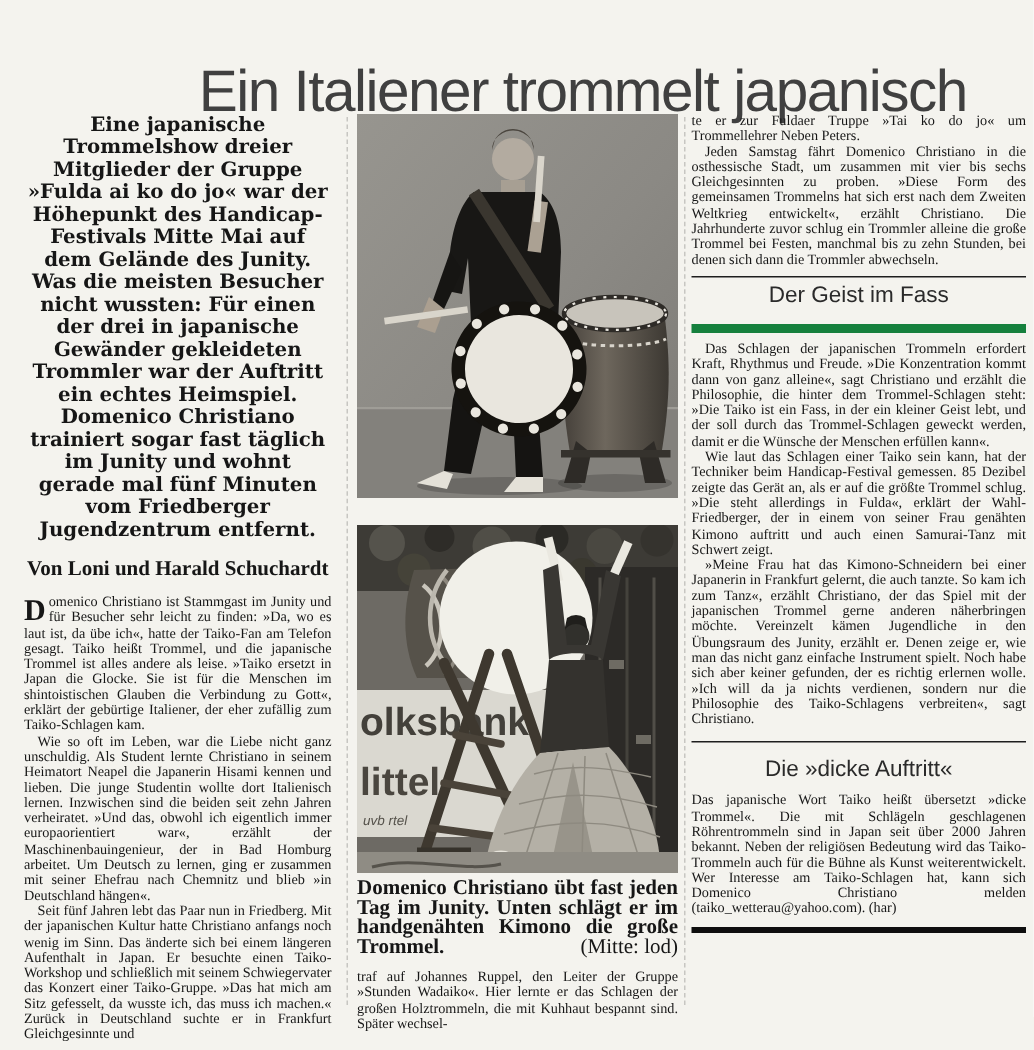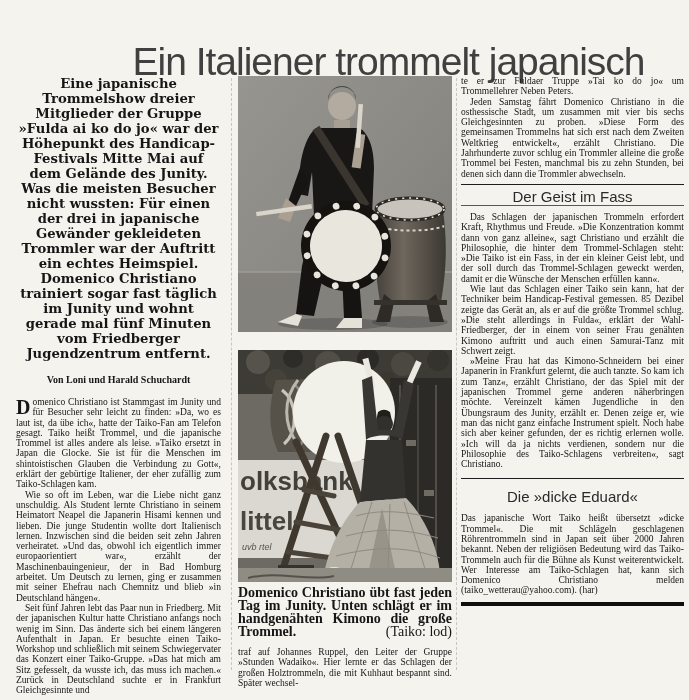--- a/index.html
+++ b/index.html
@@ -37,21 +37,21 @@
     font-family:"DejaVu Serif","Liberation Serif",serif;
     font-weight:600;
     font-size:13.2px;
     line-height:15px;
     text-align:center;
     margin:0 0 12px 0;
   }
   .byline{
     text-align:center;
     font-weight:bold;
-    font-size:10px;
+    font-size:14px;
     line-height:13px;
     margin:0 0 11px 0;
   }
   .body-p{
     font-size:9.5px;
     line-height:10.3px;
     text-align:justify;
     margin:0;
     hyphens:auto;
   }
@@ -72,26 +72,26 @@
     font-weight:bold;
     font-size:14px;
     line-height:13px;
     text-align:justify;
     margin:0 0 9px 0;
   }
   .caption .credit{float:right;font-weight:normal;}
 
   .subhead-box{
     border-top:1px solid #1e1e1e;
-    border-bottom:1px solid #15803d;
+    border-bottom:6px solid #15803d;
     text-align:center;
     font-family:"Liberation Sans", sans-serif;
     font-size:15px;
     color:#2a2a2a;
-    padding:3px 0 0 0;
+    padding:3px 0 11px 0;
     margin:5px 0 6px 0;
   }
   .subhead-box.open-bottom{
     border-bottom:none;
     margin-top:9px;
     padding:9px 0 2px 0;
     margin-bottom:6px;
   }
   .endbar{
     height:4px;
@@ -255,35 +255,35 @@
         </g>
         <ellipse cx="96" cy="222" rx="9" ry="5" fill="#e6e3da"></ellipse>
       </g>
 
       <g>
         <rect x="0" y="218" width="214" height="14" fill="#8f8c84"></rect>
         <path d="M10,228 C40,220 70,232 96,226" stroke="#55524b" stroke-width="2" fill="none"></path>
       </g>
     </svg>
 
-    <p class="caption"><span>Domenico Christiano übt fast jeden Tag im Junity. Unten schlägt er im handgenähten Kimono die große Trommel.</span> <span class="credit">(Taiko: lod)</span></p>
+    <p class="caption"><span>Domenico Christiano übt fast jeden Tag im Junity. Unten schlägt er im handgenähten Kimono die große Trommel.</span> <span class="credit">(Mitte: lod)</span></p>
 
     <p class="body-p">traf auf Johannes Ruppel, den Leiter der Gruppe »Stunden Wadaiko«. Hier lernte er das Schlagen der großen Holztrommeln, die mit Kuhhaut bespannt sind. Später wechsel-</p>
   </div>
 
   <div class="col col-right">
     <p class="body-p">te er zur Fuldaer Truppe »Tai ko do jo« um Trommellehrer Neben Peters.</p>
     <p class="body-p">Jeden Samstag fährt Domenico Christiano in die osthessische Stadt, um zusammen mit vier bis sechs Gleichgesinnten zu proben. »Diese Form des gemeinsamen Trommelns hat sich erst nach dem Zweiten Weltkrieg entwickelt«, erzählt Christiano. Die Jahrhunderte zuvor schlug ein Trommler alleine die große Trommel bei Festen, manchmal bis zu zehn Stunden, bei denen sich dann die Trommler abwechseln.</p>
 
     <div class="subhead-box">Der Geist im Fass</div>
 
     <p class="body-p" style="text-indent:9px;">Das Schlagen der japanischen Trommeln erfordert Kraft, Rhythmus und Freude. »Die Konzentration kommt dann von ganz alleine«, sagt Christiano und erzählt die Philosophie, die hinter dem Trommel-Schlagen steht: »Die Taiko ist ein Fass, in der ein kleiner Geist lebt, und der soll durch das Trommel-Schlagen geweckt werden, damit er die Wünsche der Menschen erfüllen kann«.</p>
     <p class="body-p">Wie laut das Schlagen einer Taiko sein kann, hat der Techniker beim Handicap-Festival gemessen. 85 Dezibel zeigte das Gerät an, als er auf die größte Trommel schlug. »Die steht allerdings in Fulda«, erklärt der Wahl-Friedberger, der in einem von seiner Frau genähten Kimono auftritt und auch einen Samurai-Tanz mit Schwert zeigt.</p>
     <p class="body-p">»Meine Frau hat das Kimono-Schneidern bei einer Japanerin in Frankfurt gelernt, die auch tanzte. So kam ich zum Tanz«, erzählt Christiano, der das Spiel mit der japanischen Trommel gerne anderen näherbringen möchte. Vereinzelt kämen Jugendliche in den Übungsraum des Junity, erzählt er. Denen zeige er, wie man das nicht ganz einfache Instrument spielt. Noch habe sich aber keiner gefunden, der es richtig erlernen wolle. »Ich will da ja nichts verdienen, sondern nur die Philosophie des Taiko-Schlagens verbreiten«, sagt Christiano.</p>
 
-    <div class="subhead-box open-bottom">Die »dicke Eduard«</div>
+    <div class="subhead-box open-bottom">Die »dicke Auftritt«</div>
 
     <p class="body-p">Das japanische Wort Taiko heißt übersetzt »dicke Trommel«. Die mit Schlägeln geschlagenen Röhrentrommeln sind in Japan seit über 2000 Jahren bekannt. Neben der religiösen Bedeutung wird das Taiko-Trommeln auch für die Bühne als Kunst weiterentwickelt. Wer Interesse am Taiko-Schlagen hat, kann sich Domenico Christiano melden (taiko_wetterau@yahoo.com). (har)</p>
 
     <div class="endbar"></div>
   </div>
 
 </div>
 
 </body></html>

